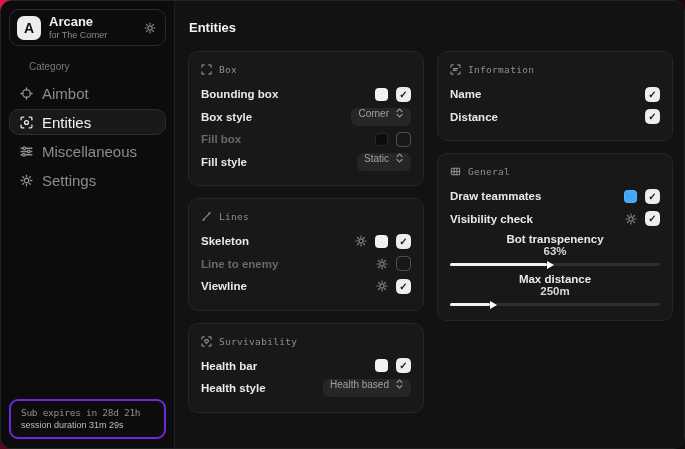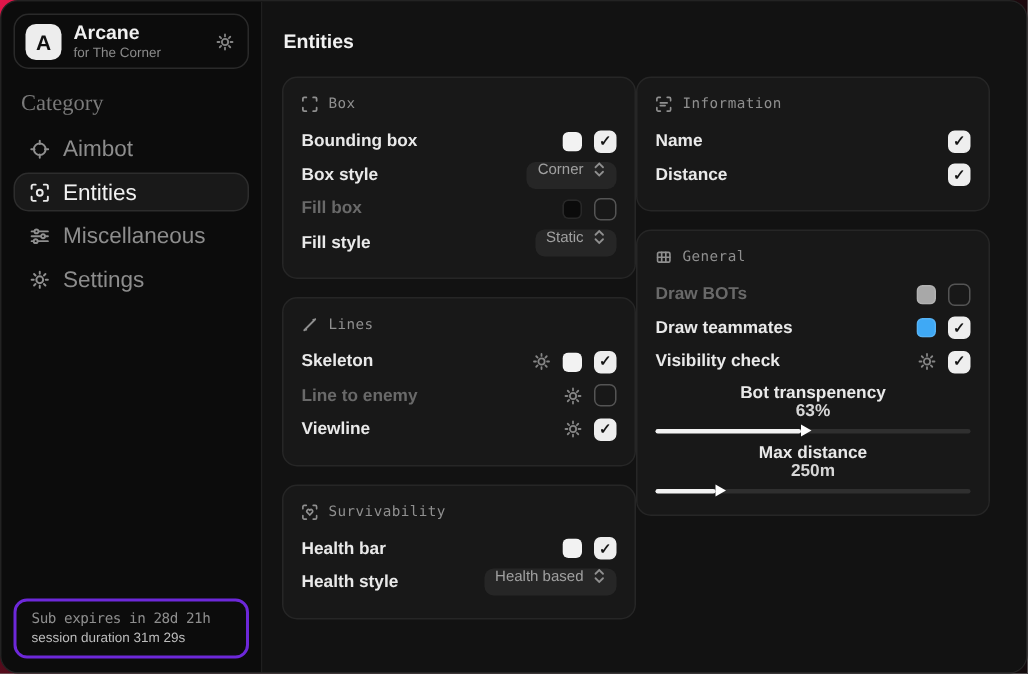--- a/index.html
+++ b/index.html
@@ -33,41 +33,41 @@
   .logo-badge{
     width:24px;height:24px;border-radius:7px;background:#ededed;
     color:#101010;font-weight:bold;font-size:14px;
     display:flex;align-items:center;justify-content:center;
   }
   .logo-text{flex:1;line-height:1.15;}
   .logo-title{font-size:13px;font-weight:bold;color:#f0f0f0;}
   .logo-sub{font-size:9px;color:#8a8a8a;}
   .icon{display:inline-flex;align-items:center;justify-content:center;color:#8f8f8f;}
   .icon svg{display:block;}
-  .category-label{font-size:15px;color:#7a7a7a;margin:15px 5px 8px 5px;font-family:Liberation Serif, serif;}
+  .category-label{font-size:10px;color:#7a7a7a;margin:15px 5px 8px 20px;}
   .nav-item{
     height:26px;margin:0 0 3px 0;border-radius:10px;
     display:flex;align-items:center;gap:9px;padding:0 10px;
     font-size:15px;color:#8d8d8d;cursor:pointer;border:1px solid transparent;
   }
   .nav-item.selected{
     background:#191919;border:1px solid #2d2d2d;color:#f1f1f1;
   }
   .nav-item.selected .icon{color:#e8e8e8;}
   .sub-box{
     position:absolute;left:8px;right:8px;bottom:9px;
     border:2px solid #6d28d9;border-radius:9px;
     padding:6px 10px 7px 10px;
   }
   .sub-line1{font-family:"DejaVu Sans Mono",monospace;font-size:9.5px;color:#8e8e8e;letter-spacing:-0.3px;}
   .sub-line2{font-size:9px;color:#bdbdbd;font-weight:normal;margin-top:2px;}
   
   .main{flex:1;background:#121212;padding:14px 13px 0 13px;position:relative;}
   .page-title{font-size:13px;font-weight:bold;color:#f2f2f2;margin:5px 0 16px 1px;}
-  .columns{display:flex;align-items:flex-start;}
+  .columns{display:flex;gap:13px;align-items:flex-start;}
   .col{display:flex;flex-direction:column;gap:12px;width:236px;}
   .card{
     background:#181818;border:1px solid #262626;border-radius:10px;
     padding:10px 12px 12px 12px;width:100%;
   }
   .card-header{
     display:flex;align-items:center;gap:7px;
     font-family:"DejaVu Sans Mono",monospace;font-size:9.5px;color:#8f8f8f;
     letter-spacing:0.3px;margin:2px 0 8px 0;
   }
@@ -350,27 +350,20 @@
           <div class="card-header">
             <span class="icon">
               <svg width="11" height="11" viewBox="0 0 12 12" fill="none" stroke="currentColor" stroke-width="1.2" stroke-linecap="round">
                 <rect x="1.5" y="2.5" width="9" height="7" rx="1"></rect>
                   <path d="M1.5 6h9M4.5 2.5v7M7.5 2.5v7"></path>
               </svg>
             </span>
             <span>General</span>
           </div>
 
-          <div class="row dim">
-            <span class="row-label">Draw BOTs</span>
-            <span class="controls">
-              <span class="swatch" style="background: rgb(168, 168, 168);"></span>
-              <span class="checkbox"></span>
-            </span>
-          </div>
 
           <div class="row">
             <span class="row-label">Draw teammates</span>
             <span class="controls">
               <span class="swatch" style="background: rgb(63, 169, 245);"></span>
               <span class="checkbox checked"></span>
             </span>
           </div>
 
           <div class="row">

